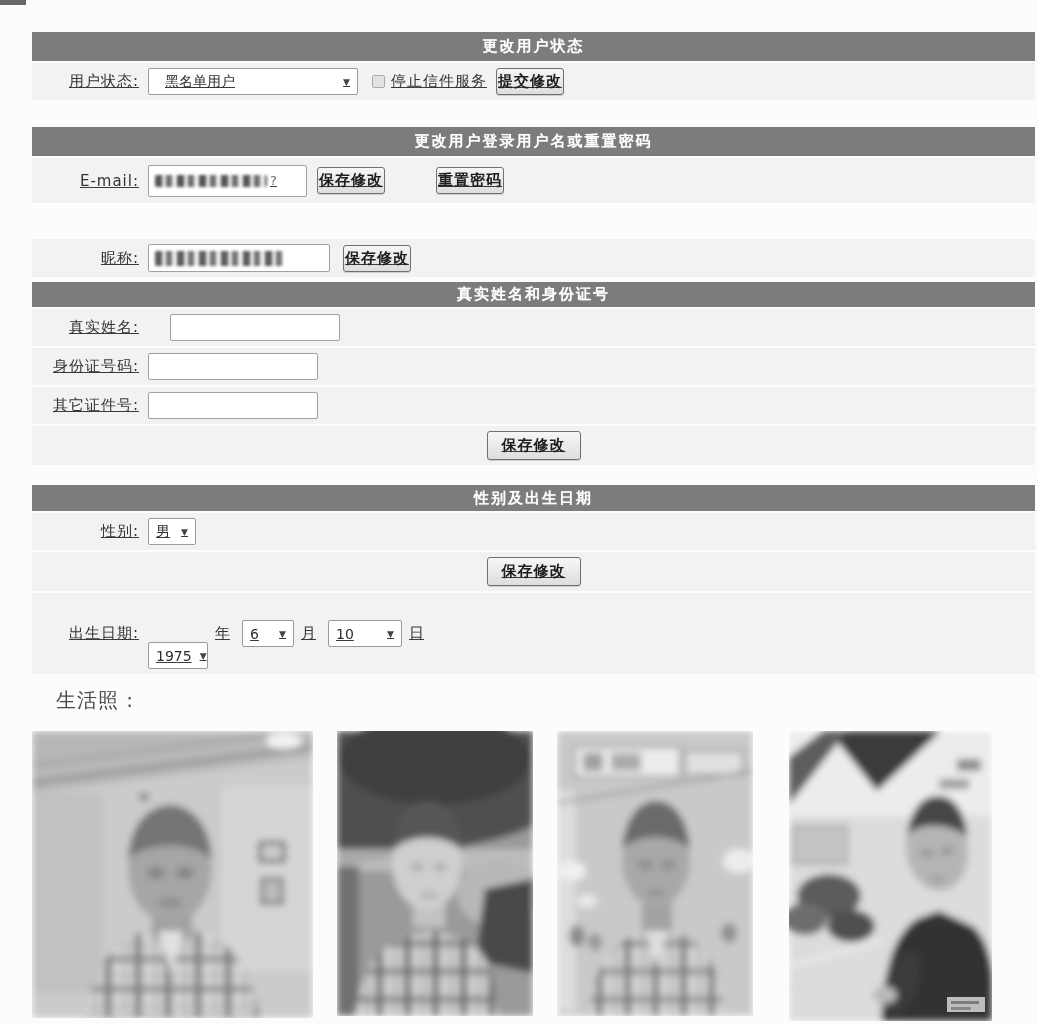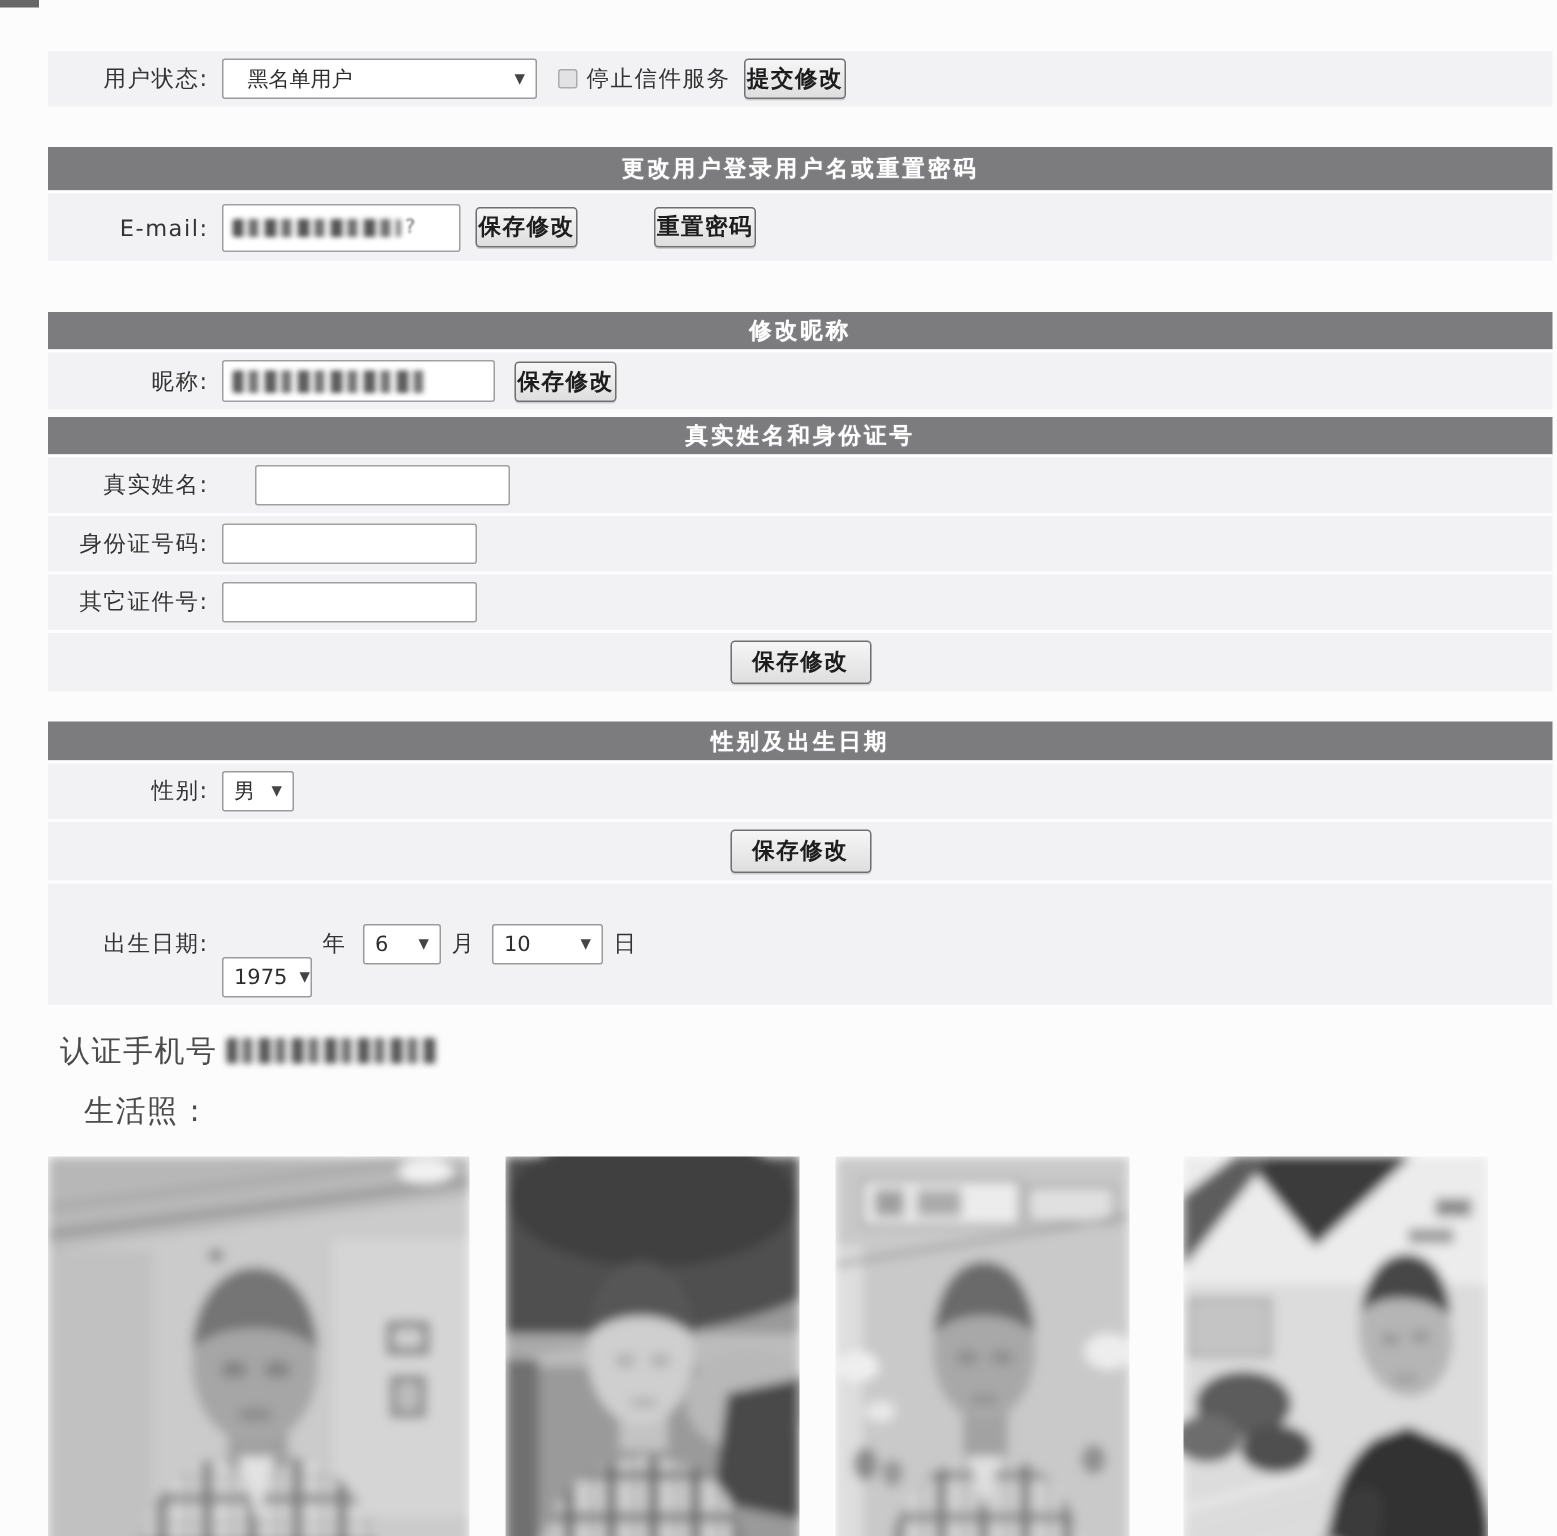--- a/index.html
+++ b/index.html
@@ -25,20 +25,21 @@
     height: 29px; line-height: 29px; letter-spacing: 2px;
     text-shadow: 0 0 1px rgba(255,255,255,.4);
   }
   .row {
     background: #f2f2f4;
     display: flex; align-items: center;
     padding: 5px 10px;
     border-top: 2px solid #fdfdfd;
     min-height: 38px;
     font-size: 15px;
+    text-decoration: underline;
   }
   .row.tall { min-height: 47px; }
   .row.center { justify-content: center; }
   .lbl {
     width: 97px; text-align: right; margin-right: 9px;
     font-size: 15px; color: #333; letter-spacing: 1px; flex: none;
     font-weight: 500;
   }
   .gap-s1 { height: 27px; }
   .gap-s2 { height: 34px; }
@@ -121,20 +122,21 @@
   .ph-gap3 { margin-left: 36px; }
 </style>
 </head>
 <body>
 
 <div class="scan-artifact"></div>
 
 <div class="wrap">
 
   <div class="tbl">
+    <div class="hdr">更改用户状态</div>
     <div class="row">
       <span class="lbl">用户状态:</span>
       <span class="selectbox sel-status">
         <span>黑名单用户</span>
         <span class="caret">▼</span>
       </span>
       <span class="checkbox"></span>
       <span class="chk-label">停止信件服务</span>
       <button class="btn">提交修改</button>
     </div>
@@ -153,21 +155,20 @@
       <span class="mail-gap"></span>
       <button class="btn">保存修改</button>
       <span class="btn-gap-login"></span>
       <button class="btn">重置密码</button>
     </div>
   </div>
 
   <div class="gap-s2"></div>
 
   <div class="tbl">
-    <div class="hdr" style="height:25px;line-height:25px;">修改昵称</div>
     <div class="row" style="min-height:35px;">
       <span class="lbl">昵称:</span>
       <span class="input in-nick">
         <span class="smudge nick"></span>
       </span>
       <span style="width:13px;"></span>
       <button class="btn">保存修改</button>
     </div>
   </div>
 
@@ -225,24 +226,20 @@
       </span>
       <span class="unit">月</span>
       <span class="selectbox sel-day">
         <span>10</span>
         <span class="caret">▼</span>
       </span>
       <span class="unit">日</span>
     </div>
   </div>
 
-  <div class="line-phone">
-    <span>认证手机号</span>
-    <span class="smudge phone"></span>
-  </div>
   <div class="line-photos">生活照 :</div>
 
   <div class="photo-strip">
 
     <div class="photo">
       <svg width="281" height="287" viewBox="0 0 281 287">
         <defs>
           <pattern id="plaid1" width="30" height="30" patternUnits="userSpaceOnUse">
             <rect width="30" height="30" fill="#d6d6d6"></rect>
             <rect x="12" width="8" height="30" fill="#6e6e6e" opacity="0.75"></rect>

